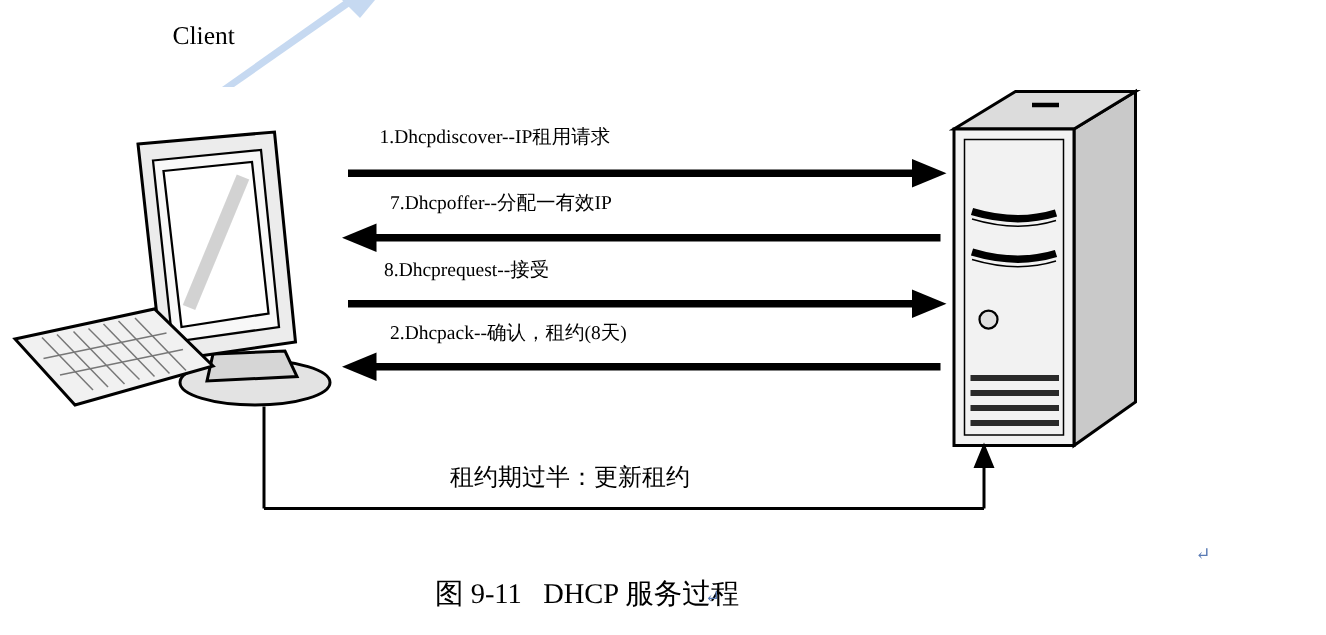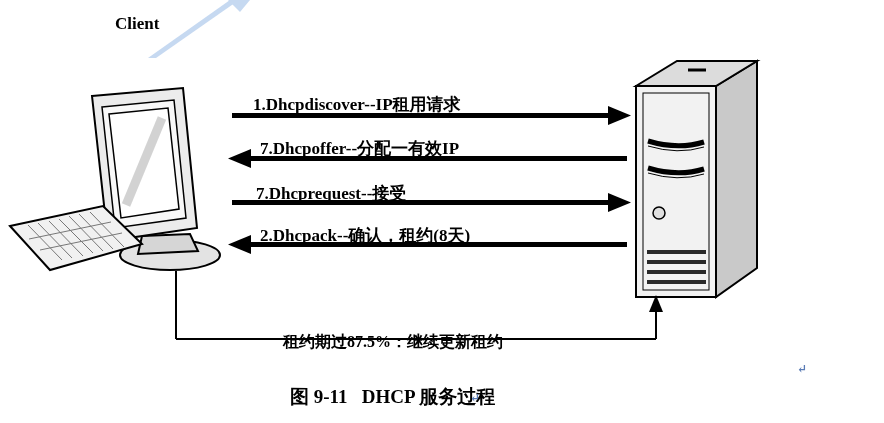--- a/index.html
+++ b/index.html
@@ -1,23 +1,23 @@
 <!DOCTYPE html>
 <html><head>
 <meta charset="utf-8">
 <style>
   html,body{margin:0;padding:0;background:#ffffff;}
   .stage{
     position:relative;width:884px;height:423px;background:#ffffff;overflow:hidden;
-    font-family:"Liberation Serif","DejaVu Serif",serif;color:#000;font-weight:bold;
+    font-family:"Liberation Serif","DejaVu Serif",serif;color:#000;
   }
   .layer{position:absolute;left:0;top:0;}
   .lbl{position:absolute;white-space:pre;line-height:1.15;}
   .lbl-endpoint{font-size:17px;}
-  .lbl-step{font-size:17px;margin-top:11px;}
+  .lbl-step{font-size:13px;}
   .lbl-lease{font-size:16px;}
   .lbl-caption{font-size:19px;}
   .ret-mark{position:absolute;font-size:12px;color:#5a7bb5;}
 </style>
 </head>
 <body>
 
 <div class="stage">
 
   <svg class="layer" width="884" height="423" viewBox="0 0 884 423">
@@ -95,25 +95,25 @@
     </g>
   </svg>
 
   <div class="lbl lbl-endpoint" style="left:115px;top:14px;">Client</div>
 
 
   <div class="lbl lbl-step" style="left:253px;top:84px;">1.Dhcpdiscover--IP租用请求</div>
 
   <div class="lbl lbl-step" style="left:260px;top:128px;">7.Dhcpoffer--分配一有效IP</div>
 
-  <div class="lbl lbl-step" style="left:256px;top:173px;">7.Dhcprequest--接受</div>
+  <div class="lbl lbl-step" style="left:256px;top:173px;">8.Dhcprequest--接受</div>
 
   <div class="lbl lbl-step" style="left:260px;top:215px;">2.Dhcpack--确认，租约(8天)</div>
 
+  <div class="lbl lbl-lease" style="left:300px;top:310px;">租约期过半：更新租约</div>
 
-  <div class="lbl lbl-lease" style="left:283px;top:333px;">租约期过87.5%：继续更新租约</div>
 
   <div class="lbl lbl-caption" style="left:290px;top:386px;">图 9-11   DHCP 服务过程</div>
 
   <span class="ret-mark" style="left:797px;top:362px;">↵</span>
 
   <span class="ret-mark" style="left:470px;top:391px;">↵</span>
 </div>
 
 </body></html>

